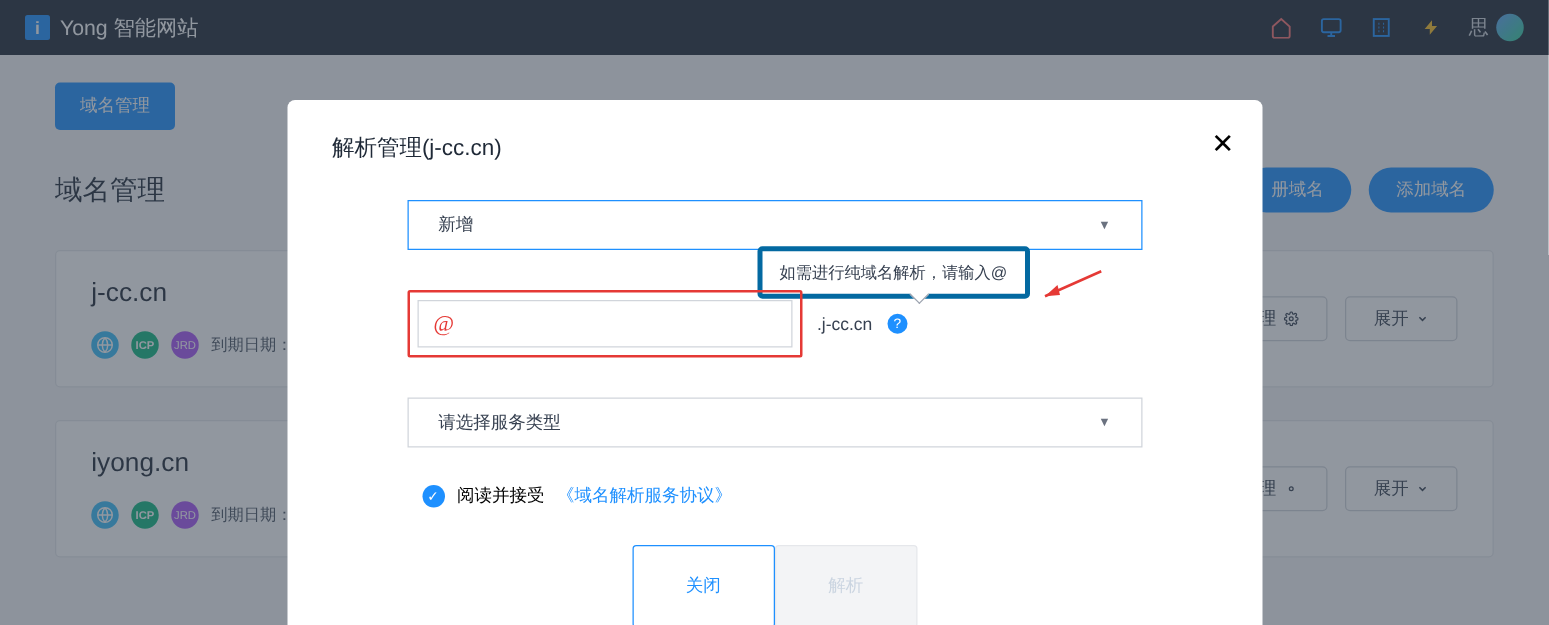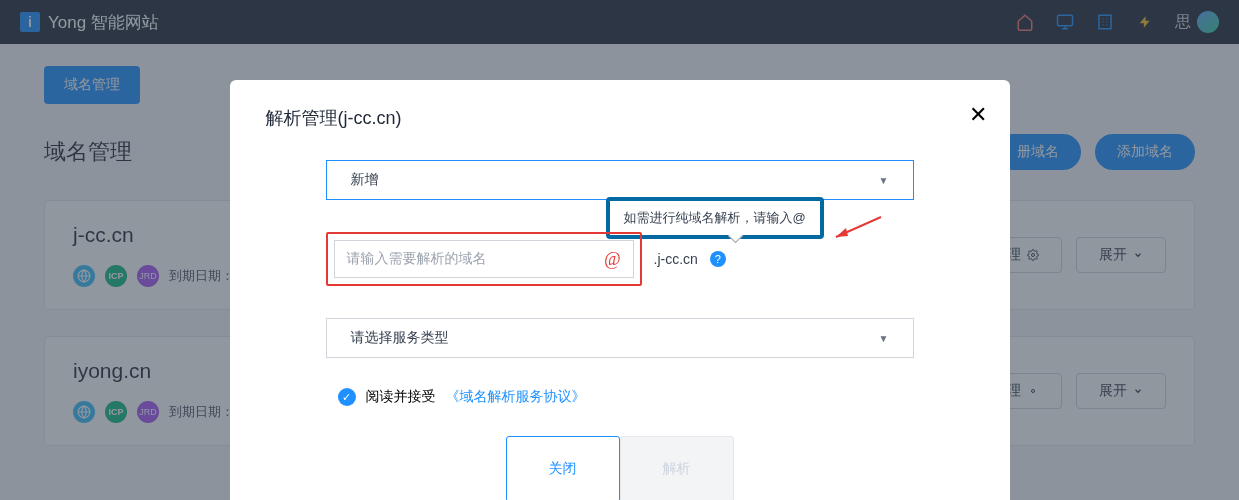--- a/index.html
+++ b/index.html
@@ -199,21 +199,20 @@
       </div>
 
       <div class="input-row">
         <div class="tooltip">如需进行纯域名解析，请输入@</div>
         <svg class="arrow-svg" width="60" height="30" viewBox="0 0 60 30">
           <line x1="55" y1="5" x2="10" y2="25" stroke="#e53935" stroke-width="2"></line>
           <polygon points="10,25 20,16 22,24" fill="#e53935"></polygon>
         </svg>
         <div class="input-box-wrap">
           <div class="input-box">
-            <span>请输入需要解析的域名</span>
             <span class="at-symbol">@</span>
           </div>
         </div>
         <span class="suffix-text">.j-cc.cn</span>
         <span class="help-icon">?</span>
       </div>
 
       <div class="select-box plain">
         <span>请选择服务类型</span>
         <span class="select-caret">▼</span>

